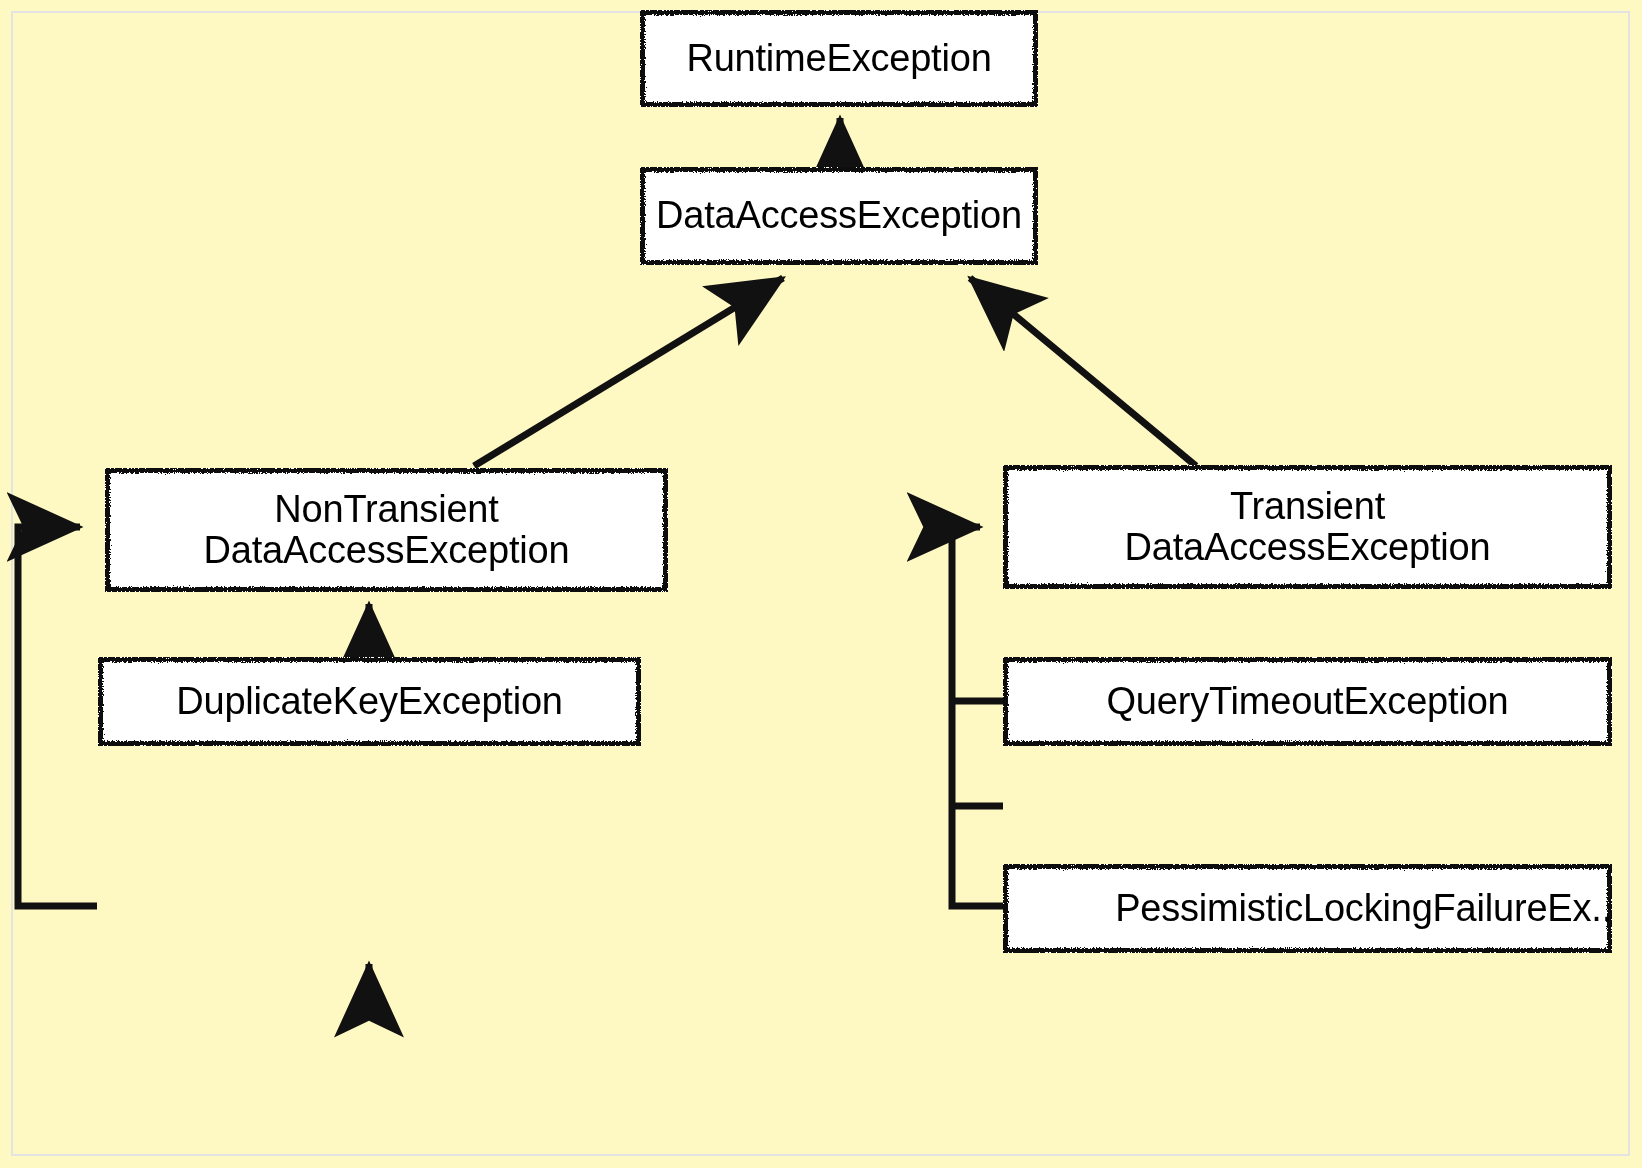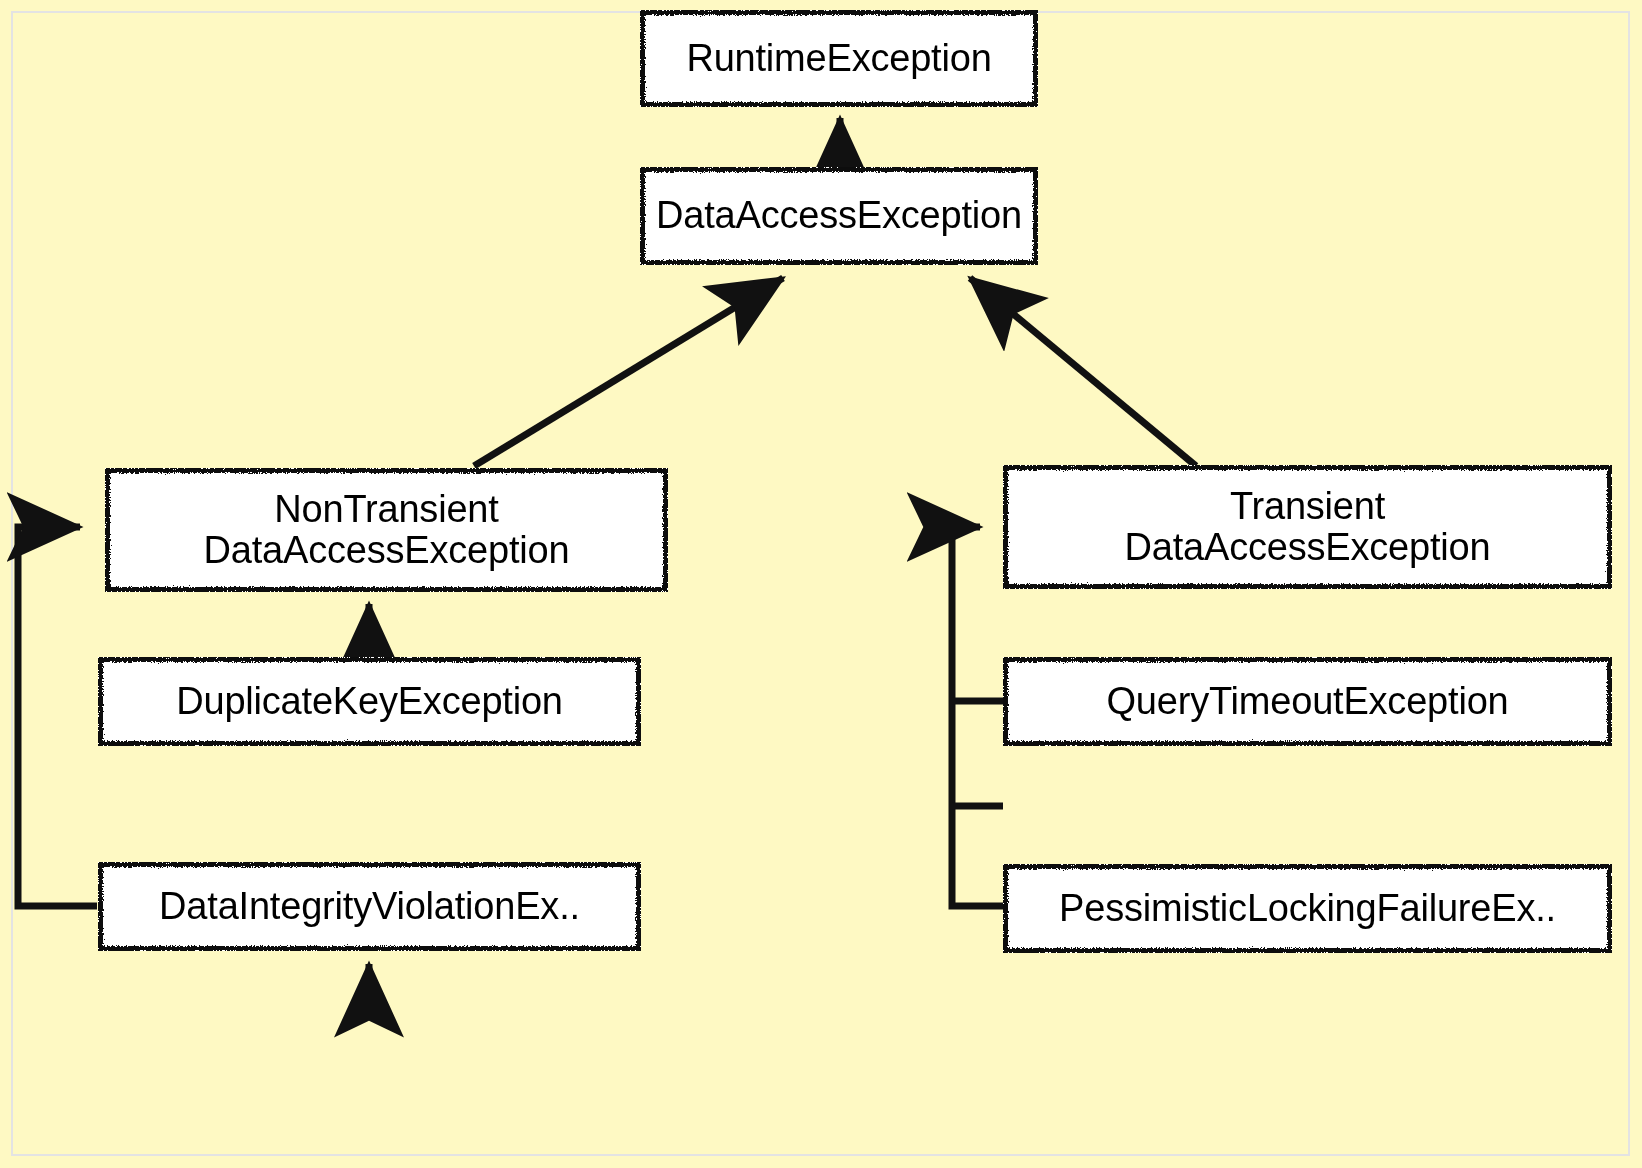--- a/index.html
+++ b/index.html
@@ -133,24 +133,20 @@
     <span class="node-border"></span>
     <span class="node-label lbl-36">DuplicateKeyException</span>
   </div>
 
   <div class="node" style="left:1003px; top:657px; width:609px; height:89px;">
     <span class="node-border"></span>
     <span class="node-label lbl-36">QueryTimeoutException</span>
   </div>
 
 
-  <div class="node" style="left:1003px; top:864px; width:609px; height:89px;">
+  <div class="node" style="left:1003px; top:864px; width:609px; height:89px;justify-content:flex-end;">
     <span class="node-border"></span>
     <span class="node-label lbl-36">PessimisticLockingFailureEx..</span>
   </div>
 
-  <div class="node" style="left:98px; top:862px; width:543px; height:89px;">
-    <span class="node-border"></span>
-    <span class="node-label lbl-36">DataIntegrityViolationEx..</span>
-  </div>
 
 
 </div>
 
 </body></html>

